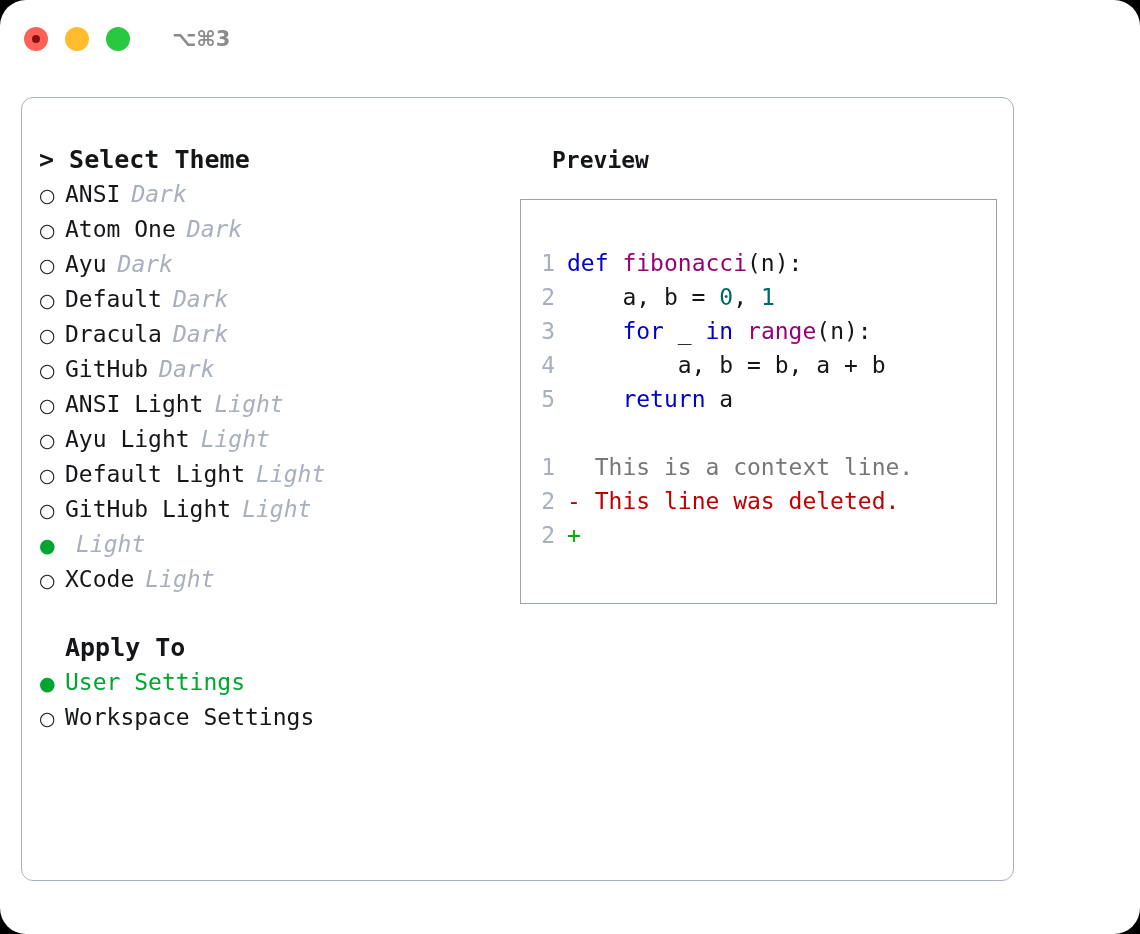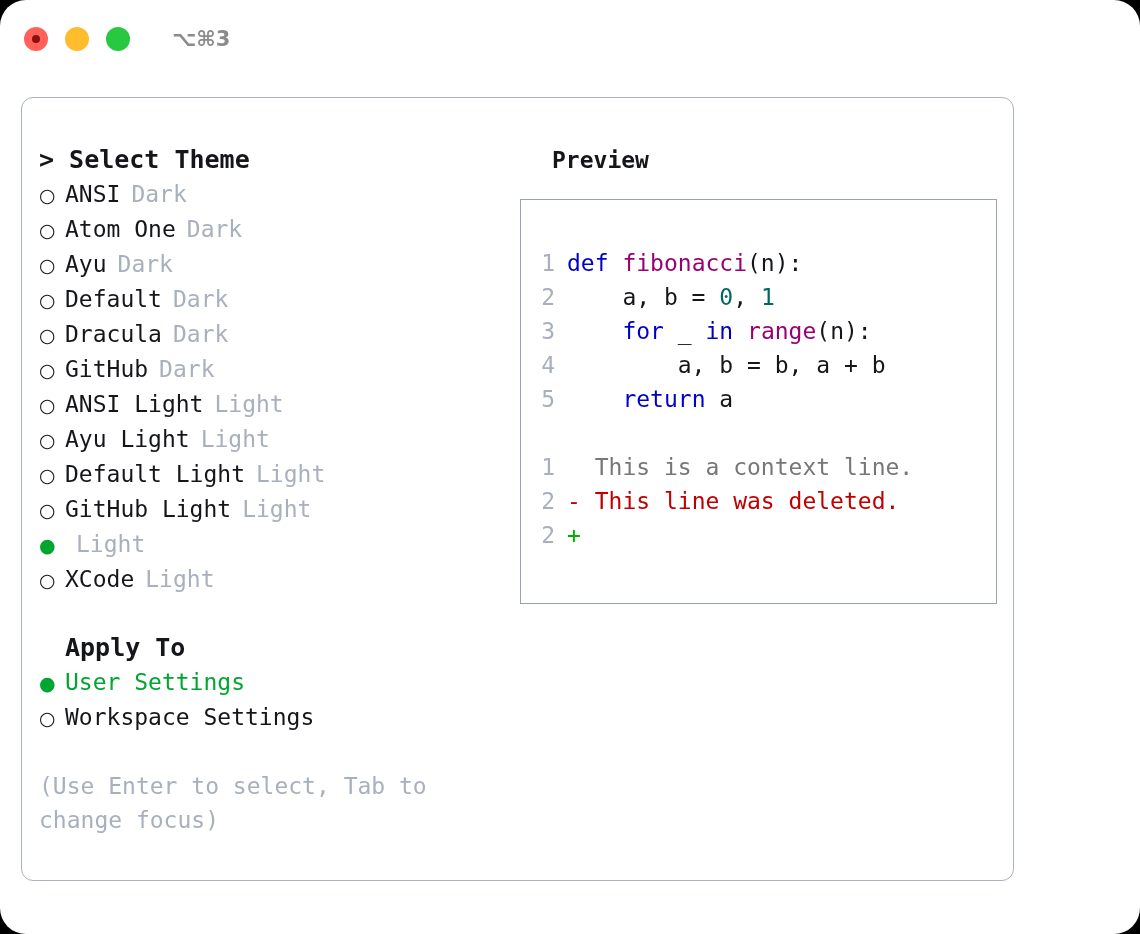--- a/index.html
+++ b/index.html
@@ -127,21 +127,21 @@
     width: 26px;
     flex: 0 0 26px;
     font-size: 19px;
     color: #14161a;
     font-family: "DejaVu Sans", "Liberation Sans", sans-serif;
   }
   .marker.sel { color: #00a630; }
 
   .row .label { color: #14161a; }
   .row.sel .label { color: #00a630; }
-  .row .variant { color: #a8b0bd; padding-left: 11px; }
+  .row .variant { color: #a8b0bd; padding-left: 11px; font-style: italic; }
   .row.sel .variant { color: #a8b0bd; }
 
   .spacer-sm { height: 34px; }
   .spacer-md { height: 34px; }
 
   .indent-label {
     padding-left: 26px;
   }
 
   .hint {
@@ -238,21 +238,20 @@
 
         <div class="heading plain indent-label">Apply To</div>
 
         <div id="apply-to-list">
             <div class="row sel"><span class="marker sel">●</span><span class="label">User Settings</span></div>
             <div class="row"><span class="marker">○</span><span class="label">Workspace Settings</span></div>
           </div>
 
         <div class="spacer-md"></div>
 
-        <div class="hint">(Use Enter to select, Tab to change focus)</div>
       </div>
 
       <div class="col-right">
         <div class="preview-title">Preview</div>
 
         <div class="preview-box">
           <div id="code-block">
               <div class="code-line"><span class="lineno">1</span><span><span class="tok-kw">def </span><span class="tok-fn">fibonacci</span><span class="tok-plain">(n):</span></span></div>
               <div class="code-line"><span class="lineno">2</span><span><span class="tok-plain">    a, b = </span><span class="tok-num">0</span><span class="tok-plain">, </span><span class="tok-num">1</span></span></div>
               <div class="code-line"><span class="lineno">3</span><span><span class="tok-plain">    </span><span class="tok-kw">for</span><span class="tok-plain"> _ </span><span class="tok-kw">in</span><span class="tok-plain"> </span><span class="tok-fn">range</span><span class="tok-plain">(n):</span></span></div>

